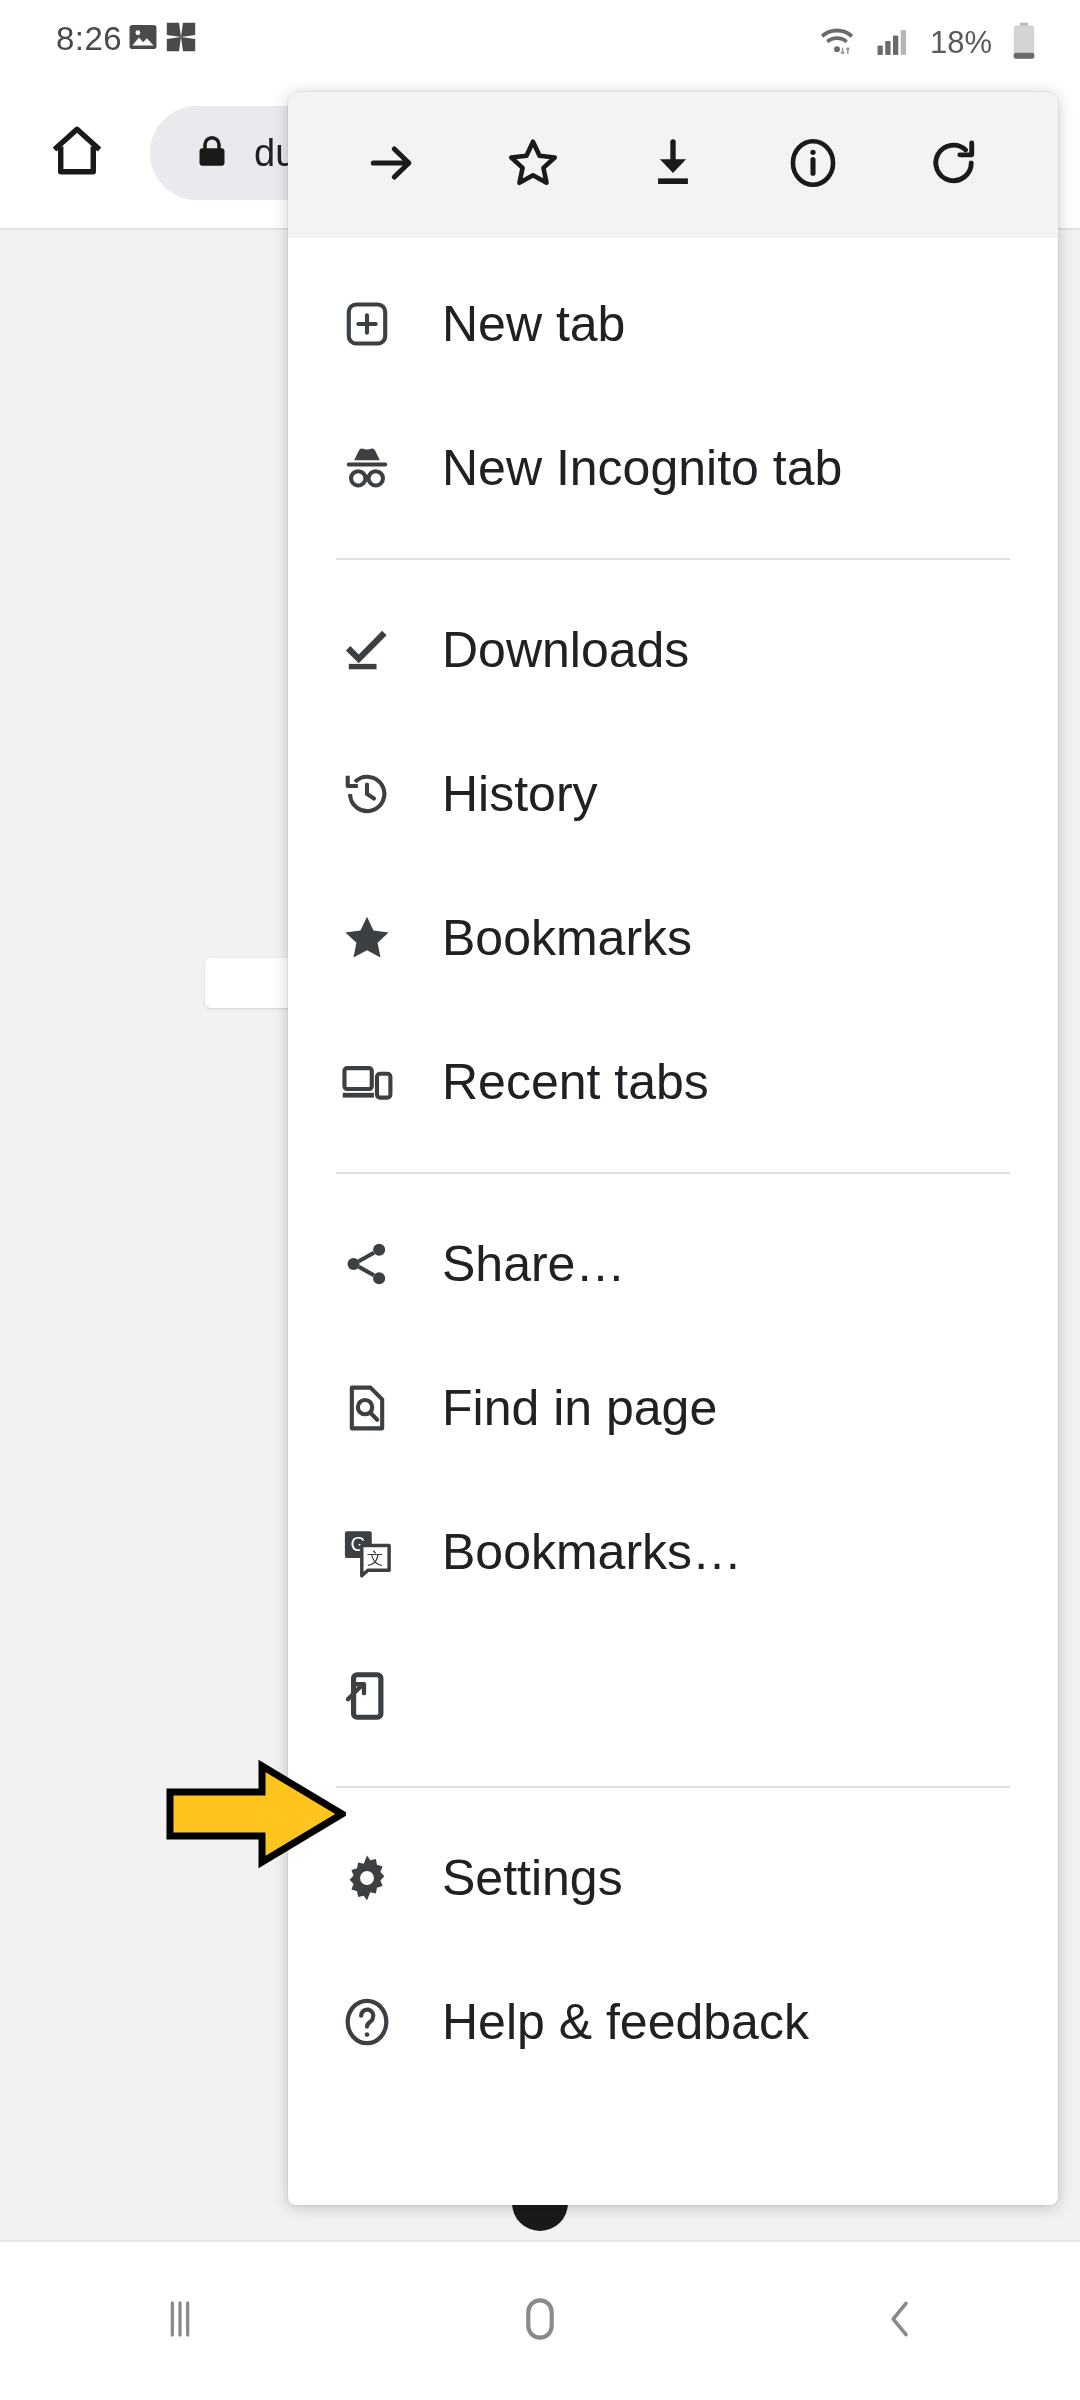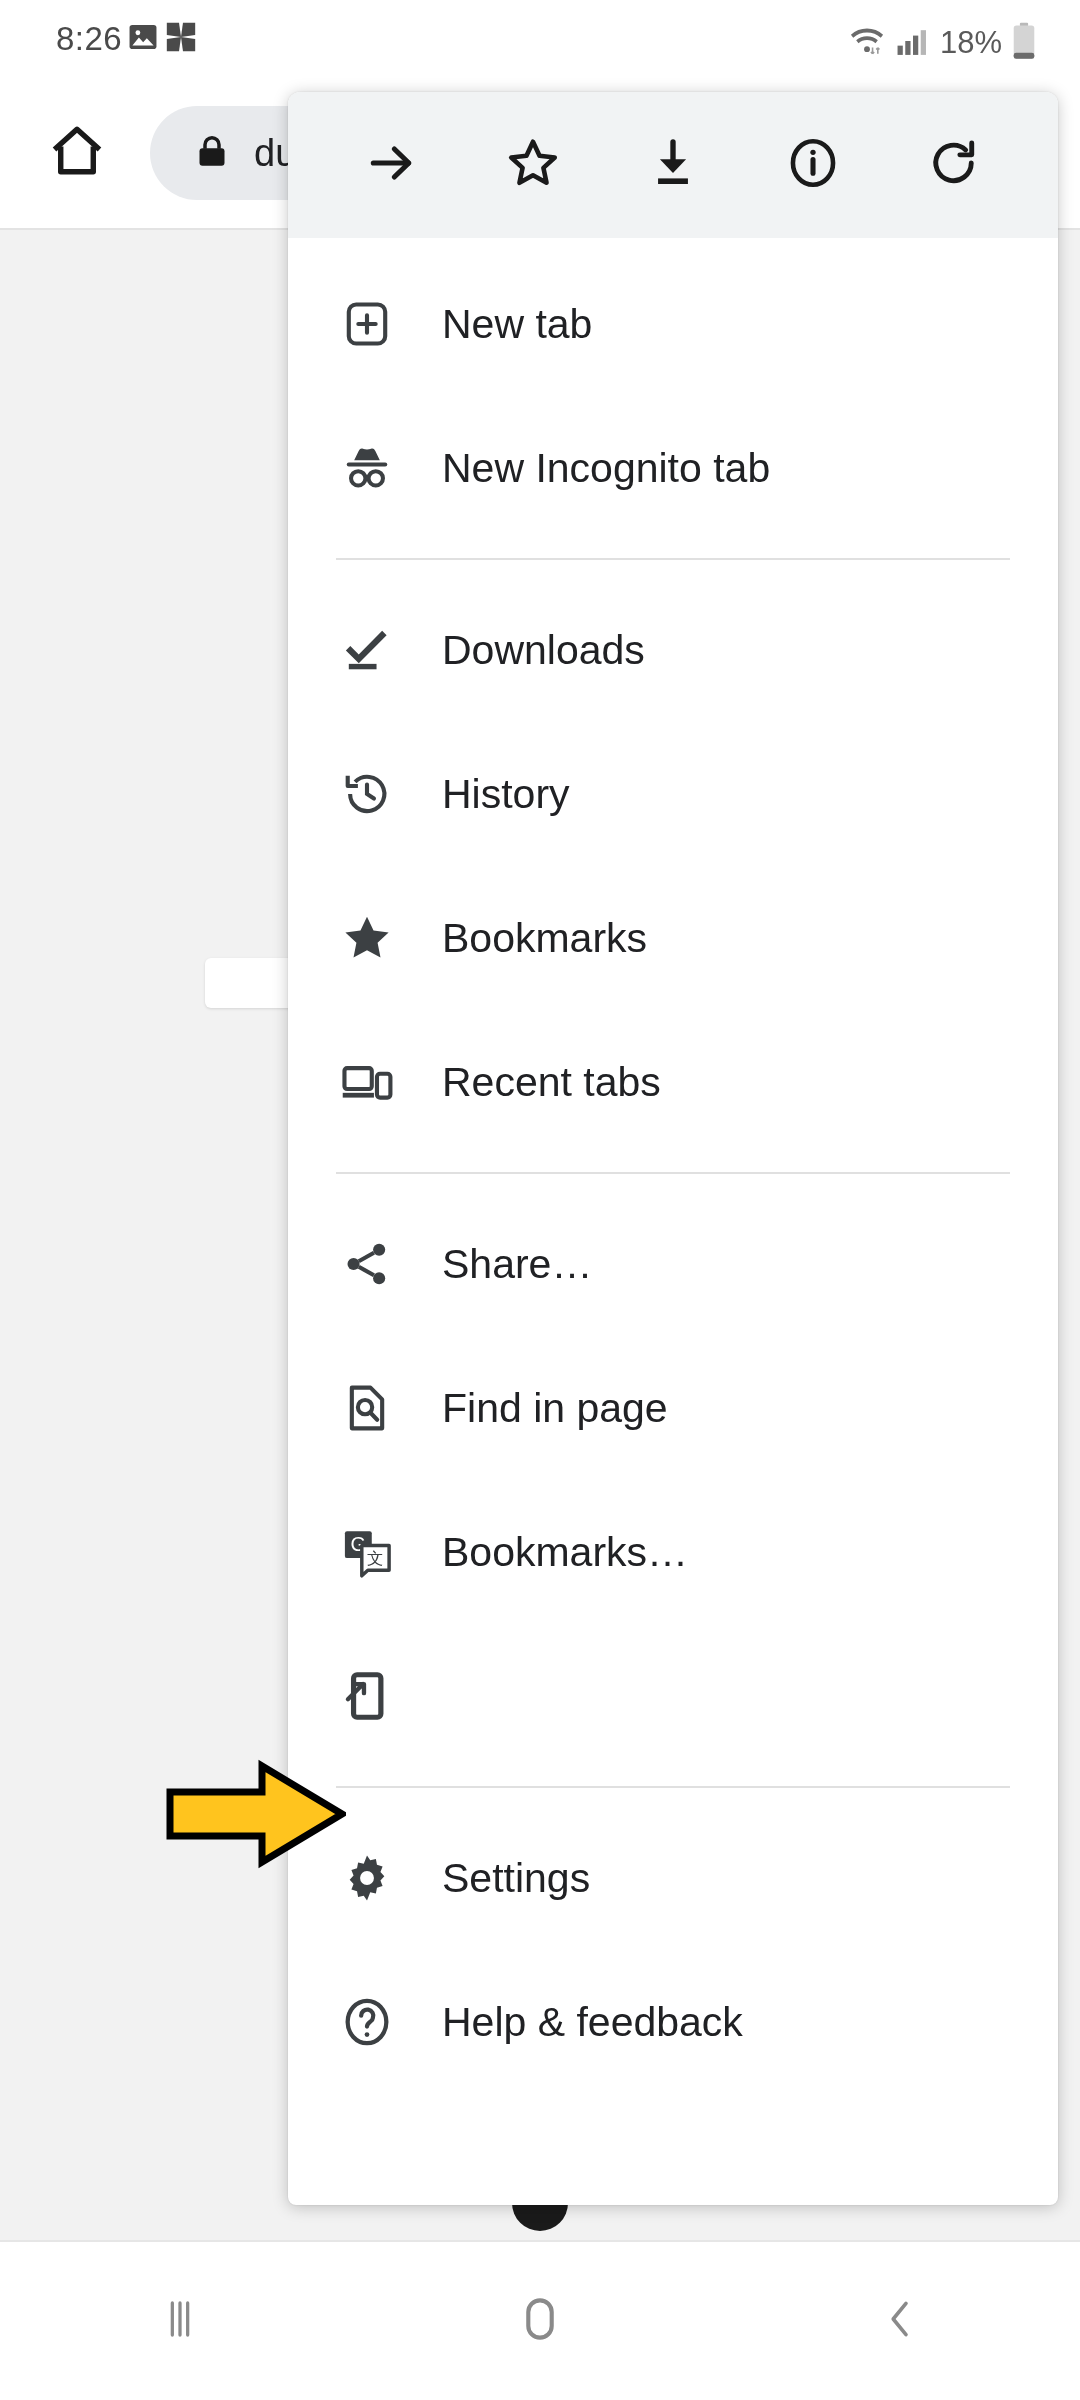--- a/index.html
+++ b/index.html
@@ -11,21 +11,21 @@
   }
   #screen { position:relative; width:1080px; height:2400px; background:#ffffff; }
 
   
   .statusbar {
     position:absolute; left:0; top:0; width:1080px; height:78px;
     background:#ffffff;
   }
   .sb-left { position:absolute; left:56px; top:20px; display:flex; align-items:center; gap:4px; }
   .sb-clock { font-size:33px; color:#4a4a4a; letter-spacing:0.5px; }
-  .sb-right { position:absolute; right:44px; top:22px; display:flex; align-items:center; gap:10px; }
+  .sb-right { position:absolute; right:44px; top:22px; display:flex; align-items:center; gap:20px; }
   .sb-batt-text { font-size:31px; color:#5a5a5a; letter-spacing:0px; }
 
   
   .browser-toolbar {
     position:absolute; left:0; top:78px; width:1080px; height:150px;
     background:#ffffff;
   }
   .home-btn { position:absolute; left:32px; top:30px; width:90px; height:90px;
               display:flex; align-items:center; justify-content:center; }
   .omnibox {
@@ -67,21 +67,21 @@
     padding:0 34px;
   }
   .hdr-btn { width:96px; height:96px; display:flex; align-items:center; justify-content:center; }
 
   .menu-body { position:relative; padding-top:14px; }
   .menu-item {
     position:relative; display:flex; align-items:center;
     height:144px; padding-left:48px; padding-right:40px;
   }
   .mi-icon { width:62px; min-width:62px; display:flex; align-items:center; justify-content:center; }
-  .mi-label { margin-left:44px; font-size:41px; color:#202124; white-space:nowrap; }
+  .mi-label { margin-left:44px; font-size:50px; color:#202124; white-space:nowrap; }
   .mi-check { position:absolute; right:42px; top:50%; transform:translateY(-50%); }
   .check-box {
     width:56px; height:56px; border-radius:6px; background:#1a73e8;
     display:flex; align-items:center; justify-content:center;
   }
   .divider { height:2px; background:#e0e0e0; margin:18px 48px 18px 48px; }
 
   
   .anno-arrow { position:absolute; left:166px; top:1758px; width:180px; height:112px; z-index:50; }
 

